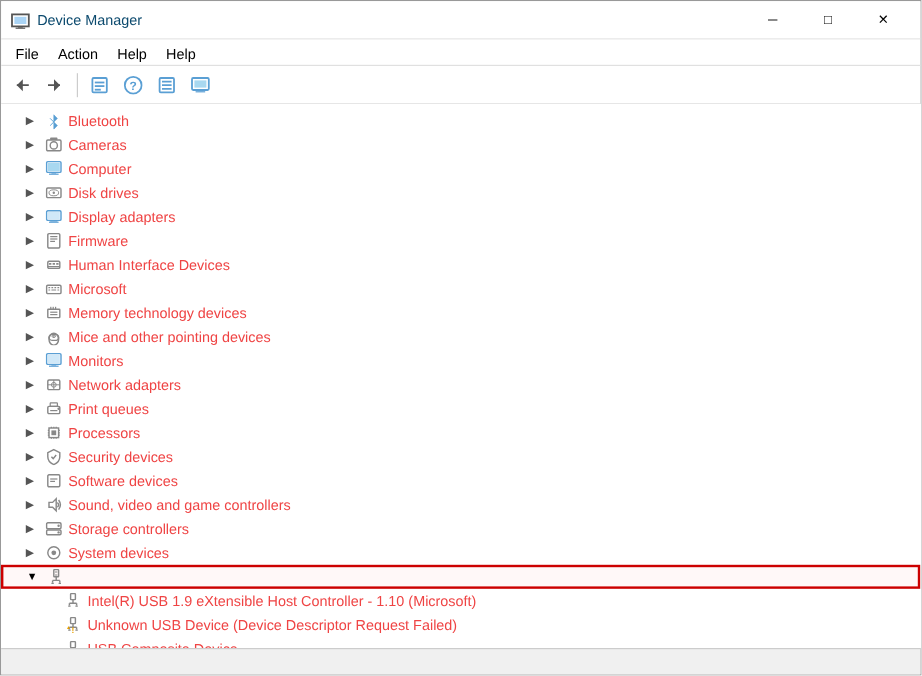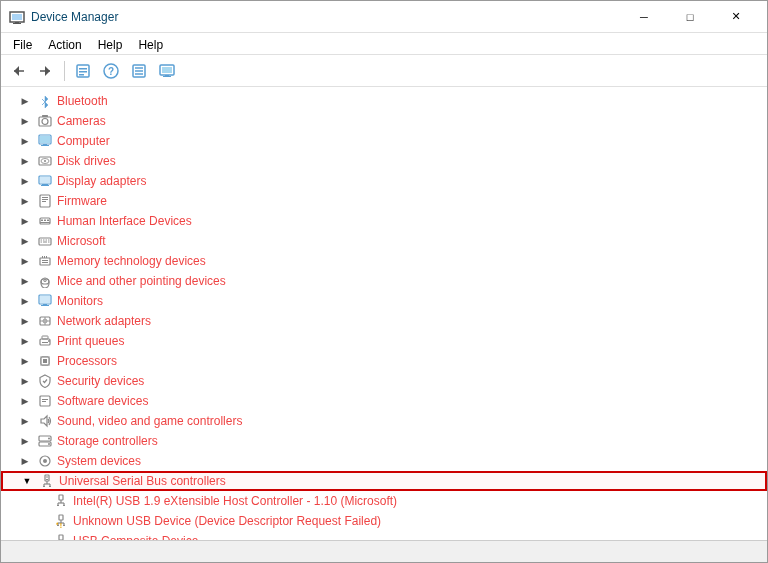--- a/index.html
+++ b/index.html
@@ -544,21 +544,20 @@
             <line x1="7" y1="7" x2="7" y2="10" stroke="#888" stroke-width="1.2"></line>
             <line x1="4" y1="10" x2="10" y2="10" stroke="#888" stroke-width="1.2"></line>
             <line x1="4" y1="10" x2="4" y2="12" stroke="#888" stroke-width="1.2"></line>
             <line x1="10" y1="10" x2="10" y2="12" stroke="#888" stroke-width="1.2"></line>
             <rect x="3" y="12" width="2" height="1" rx="0.2" fill="#888"></rect>
             <rect x="9" y="12" width="2" height="1" rx="0.2" fill="#888"></rect>
             <rect x="6" y="2.5" width="2" height="1" rx="0.2" fill="#888"></rect>
             <rect x="6" y="5" width="2" height="1" rx="0.2" fill="#888"></rect>
           </svg>
         </span>
-        <span class="item-label" style="font-weight:500;">Universal Serial Bus controllers</span>
       </div>
 
       <div class="tree-item">
         <span class="indent" style="width:16px;"></span>
         <span class="indent" style="width:16px;"></span>
         <span class="expand-btn" style="visibility:hidden;">▶</span>
         <span class="item-icon">
           <svg width="14" height="14" viewBox="0 0 14 14">
             <rect x="5" y="1" width="4" height="5" rx="0.5" fill="none" stroke="#888" stroke-width="1.2"></rect>
             <line x1="7" y1="6" x2="7" y2="9" stroke="#888" stroke-width="1.2"></line>

